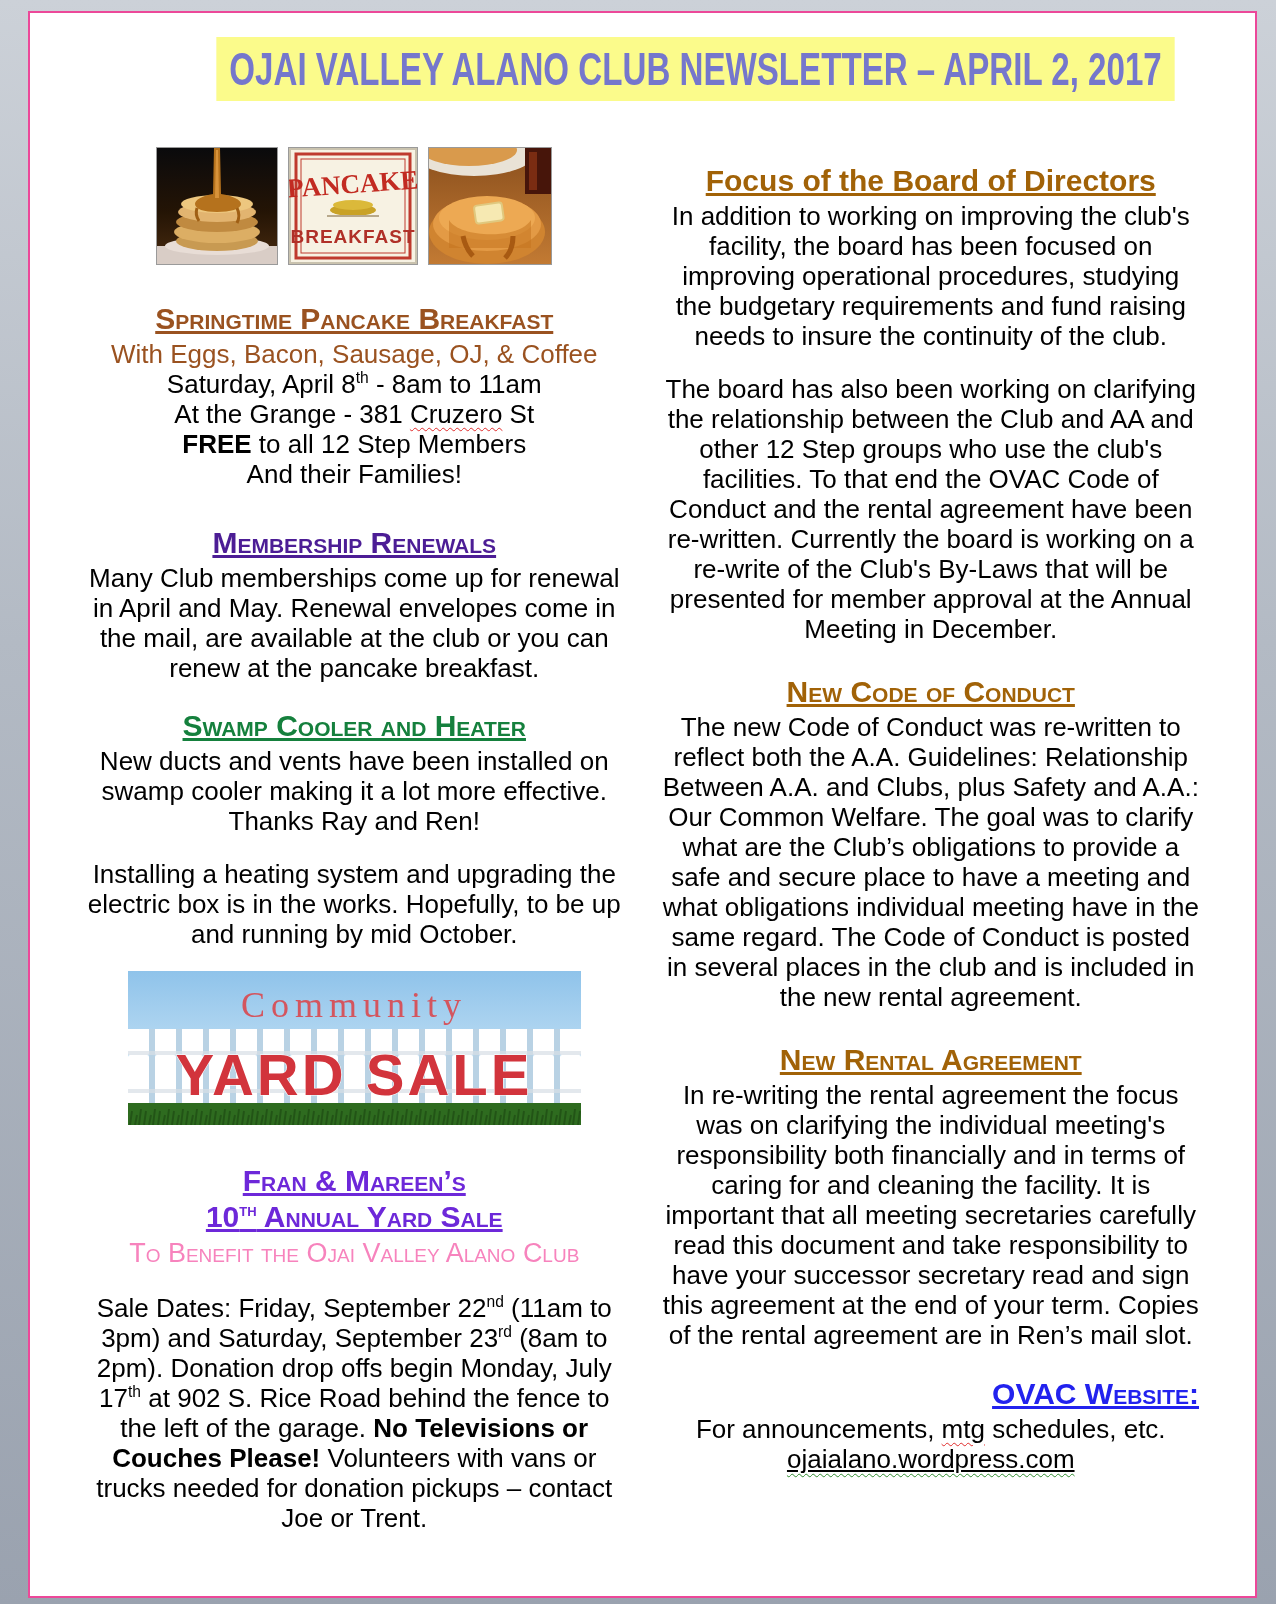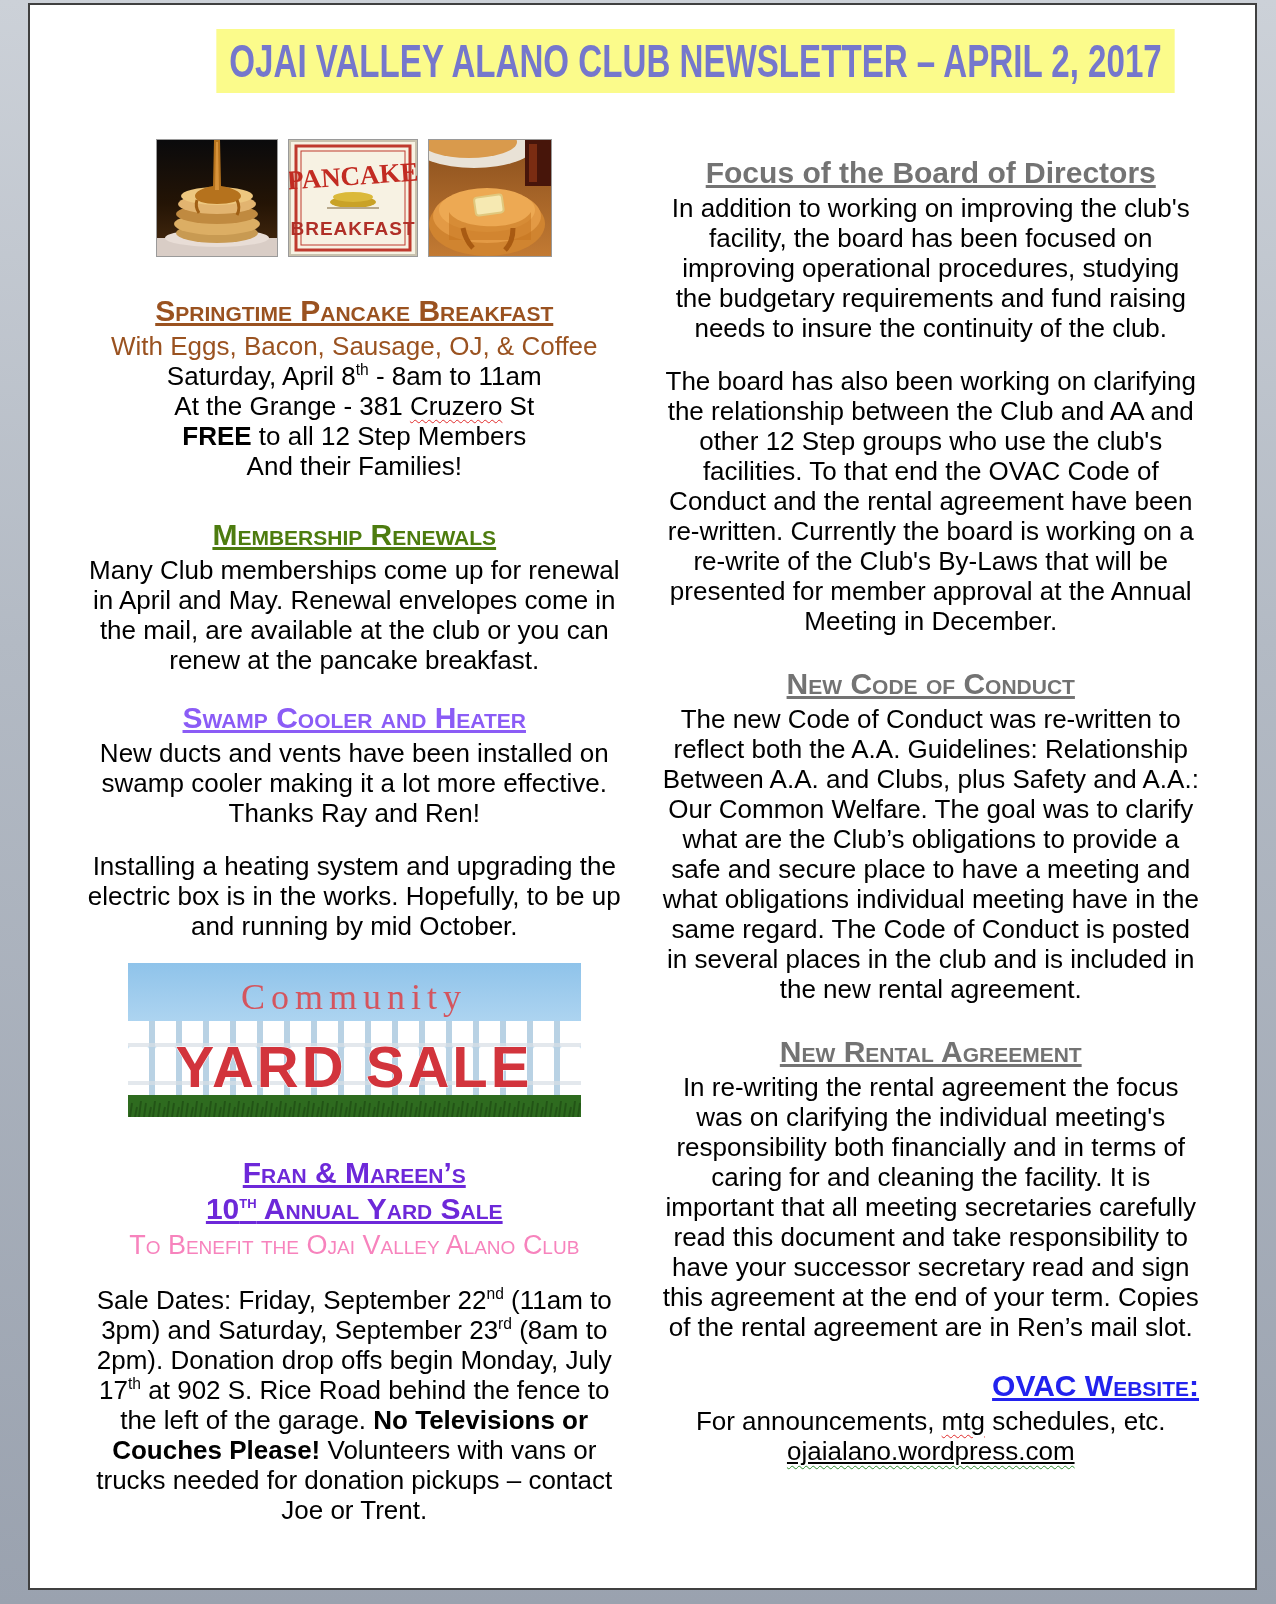--- a/index.html
+++ b/index.html
@@ -3,44 +3,44 @@
 <meta charset="utf-8">
 <style>
   html,body{margin:0;padding:0;}
   body{
     width:1276px;height:1604px;position:relative;
     background:linear-gradient(180deg,#ccd1d8 0%,#b3bac4 40%,#9aa2af 100%);
     font-family:"Liberation Sans","DejaVu Sans",sans-serif;
     -webkit-font-smoothing:antialiased;
   }
   .page{
-    position:absolute;left:28px;top:3px;width:1225px;height:1583px;
-    background:#ffffff;border:2px solid #404040;overflow:hidden;
+    position:absolute;left:28px;top:11px;width:1225px;height:1583px;
+    background:#ffffff;border:2px solid #ec4899;overflow:hidden;
   }
   .title-wrap{text-align:center;margin-top:24px;height:66px;}
   .title-highlight{
     display:inline-block;background:#fbfb8b;color:#7577cc;
     font-weight:bold;font-size:46px;line-height:56px;padding:4px 18px;
     transform:scaleX(0.72);transform-origin:center;white-space:nowrap;
   }
   .cols{display:flex;gap:40px;padding:0 56px;margin-top:44px;}
   .col{flex:1;text-align:center;font-size:26px;line-height:30px;color:#000;}
   .h-sc{
     font-weight:bold;font-variant:small-caps;font-size:30px;line-height:40px;
     text-decoration:underline;
   }
   .h-mixed{
     font-weight:bold;font-size:30px;line-height:40px;text-decoration:underline;
   }
   .c-brown{color:#9a5220;}
-  .c-red{color:#4d7c0f;}
-  .c-blue{color:#8b5cf6;}
+  .c-red{color:#4c1d95;}
+  .c-blue{color:#15803d;}
   .c-pink{color:#6d28d9;}
   .c-pinklight{color:#f783bd;}
-  .c-green{color:#737373;}
+  .c-green{color:#a16207;}
   .c-linkblue{color:#2222ee;text-align:right;}
   p{margin:0;}
   .mt30{margin-top:23px;} .mt28{margin-top:28px;} .mt34{margin-top:34px;}
   .mt40{margin-top:24px;} .mt14{margin-top:14px;} .mt36{margin-top:36px;}
   sup{font-size:60%;line-height:0;vertical-align:super;}
   b.inline{font-weight:bold;}
   .wavy-red{
     text-decoration:underline;text-decoration-style:wavy;
     text-decoration-color:#e02b2b;text-decoration-thickness:1px;
     text-underline-offset:4px;

